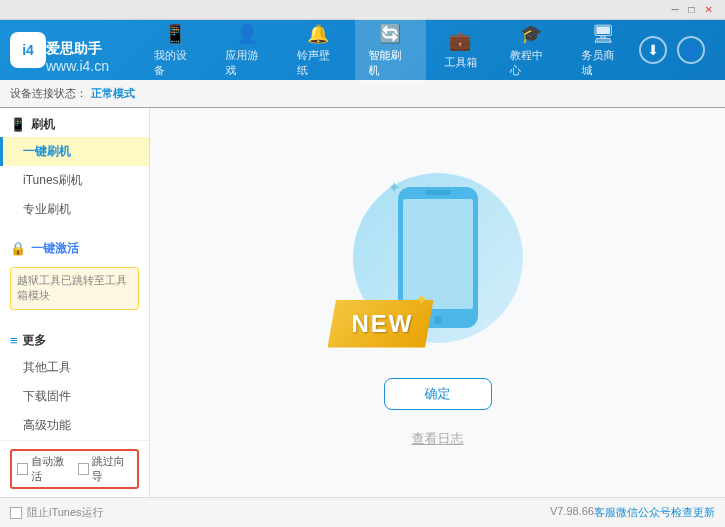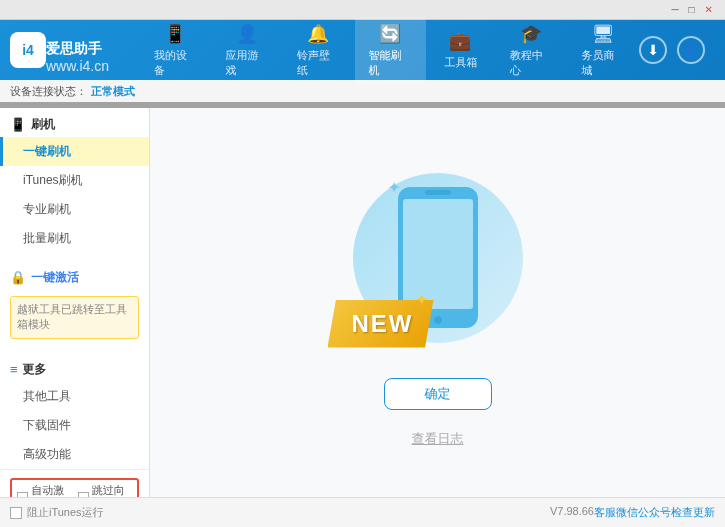--- a/index.html
+++ b/index.html
@@ -15,21 +15,21 @@
     .nav-tabs { display: flex; flex: 1; justify-content: center; gap: 0; }
     .nav-tab { display: flex; flex-direction: column; align-items: center; justify-content: center; padding: 6px 14px; cursor: pointer; color: #dce9f7; gap: 3px; min-width: 70px; }
     .nav-tab.active { background: rgba(255,255,255,0.2); color: #fff; border-radius: 4px; }
     .nav-tab-icon { font-size: 18px; }
     .nav-tab-label { font-size: 11px; }
 
     .header-right { display: flex; align-items: center; gap: 10px; padding-right: 10px; }
     .header-right-btn { width: 28px; height: 28px; border-radius: 50%; border: 2px solid rgba(255,255,255,0.6); display: flex; align-items: center; justify-content: center; color: #fff; cursor: pointer; font-size: 14px; }
 
     
-    .breadcrumb { height: 28px; background: #f5f5f5; border-bottom: 6px solid #a3a3a3; display: flex; align-items: center; padding: 0 10px; font-size: 11px; color: #555; gap: 4px; }
+    .breadcrumb { height: 28px; background: #f5f5f5; border-bottom: 1px solid #a3a3a3; display: flex; align-items: center; padding: 0 10px; font-size: 11px; color: #555; gap: 4px; }
     .breadcrumb-status { color: #1a90d9; font-weight: bold; }
 
     
     .main { display: flex; height: calc(527px - 20px - 60px - 28px - 30px); }
 
     
     .sidebar { width: 150px; background: #fff; border-right: 1px solid #e0e0e0; display: flex; flex-direction: column; overflow-y: auto; }
     .sidebar-section-header { display: flex; align-items: center; gap: 5px; padding: 8px 10px 4px 10px; color: #333; font-size: 12px; font-weight: bold; }
     .sidebar-section-icon { color: #1a90d9; font-size: 13px; }
 
@@ -149,21 +149,20 @@
 
   <div class="sidebar">
 
     <div class="sidebar-section-header">
       <span class="sidebar-section-icon">📱</span>
       <span>刷机</span>
     </div>
     <div class="sidebar-item active">一键刷机</div>
     <div class="sidebar-item">iTunes刷机</div>
     <div class="sidebar-item">专业刷机</div>
-    <div class="sidebar-item">批量刷机</div>
 
     <div class="sidebar-divider"></div>
 
     <div class="sidebar-section-header">
       <span class="sidebar-section-icon" style="color:#aaa;">🔒</span>
       <span style="color:#3b82f6;">一键激活</span>
     </div>
     <div class="sidebar-notice">越狱工具已跳转至工具箱模块</div>
 
     <div class="sidebar-divider"></div>

